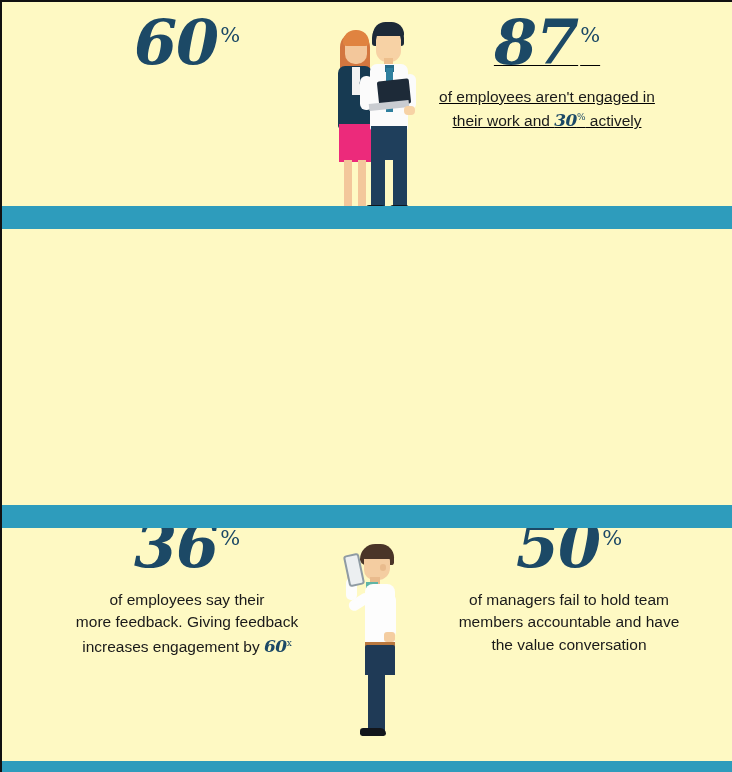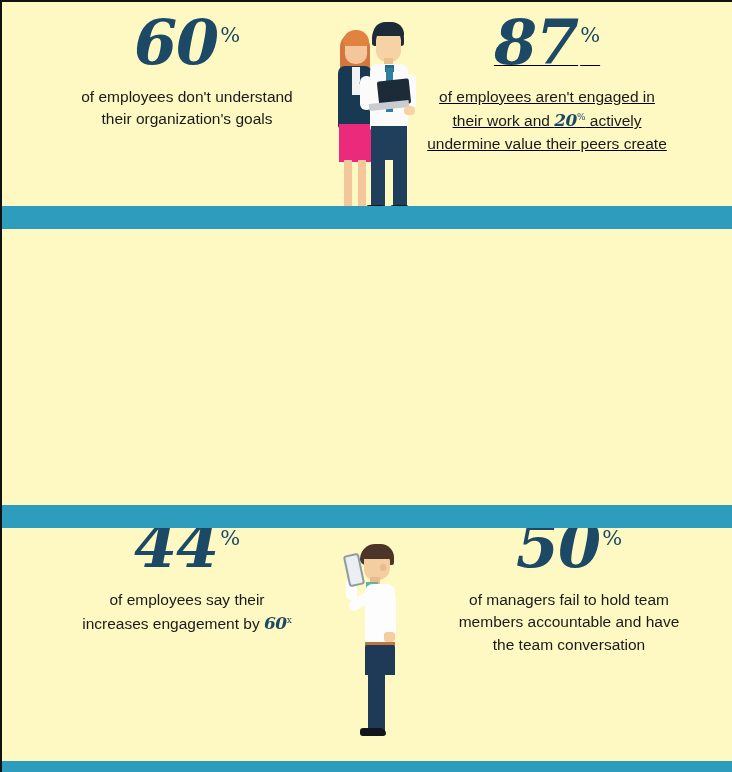--- a/index.html
+++ b/index.html
@@ -157,34 +157,29 @@
 <body>
 
 <div id="infographic">
 
   <div class="section" id="section-1">
 
     <div class="stat" id="stat-60">
       <div class="stat-number">
         <span class="big-num">60</span><span class="pct">%</span>
       </div>
-      <div class="stat-text">
-        <div>of employees don't understand</div>
-        <div>their organization's goals</div>
-      </div>
     </div>
 
     <div class="stat" id="stat-87">
       <div class="stat-number">
         <span class="big-num">87</span><span class="pct">%</span>
       </div>
       <div class="stat-text">
         <div>of employees aren't engaged in</div>
-        <div><span>their work and </span><span class="inline-num">20</span><span class="inline-sup">%</span><span> actively</span></div>
-        <div>undermine value their peers create</div>
+        <div><span>their work and </span><span class="inline-num">30</span><span class="inline-sup">%</span><span> actively</span></div>
       </div>
     </div>
 
     <div class="illus" id="illus-pair-laptop">
       <div class="pc" id="wA-hair-back"></div>
       <div class="pc" id="wA-face"></div>
       <div class="pc" id="wA-hair-front"></div>
       <div class="pc" id="wA-torso"></div>
       <div class="pc" id="wA-blouse"></div>
       <div class="pc" id="wA-arm"></div>
@@ -214,36 +209,37 @@
       <div class="pc" id="mA-shoe-r"></div>
     </div>
   </div>
 
   <div class="band" id="band-1"></div>
 
   <div class="section" id="section-2">
 
     <div class="stat" id="stat-77">
       <div class="stat-number">
-        <span class="big-num">44</span><span class="pct">%</span>
+        <span class="big-num">36</span><span class="pct">%</span>
       </div>
       <div class="stat-text">
         <div>of employees say their</div>
+        <div>more feedback. Giving feedback</div>
         <div><span>increases engagement by </span><span class="inline-num">60</span><span class="inline-sup">x</span></div>
       </div>
     </div>
 
     <div class="stat" id="stat-50">
       <div class="stat-number">
         <span class="big-num">50</span><span class="pct">%</span>
       </div>
       <div class="stat-text">
         <div>of managers fail to hold team</div>
         <div>members accountable and have</div>
-        <div>the team conversation</div>
+        <div>the value conversation</div>
       </div>
     </div>
 
     <div class="illus" id="illus-phone-man">
       <div class="pc" id="mB-hair"></div>
       <div class="pc" id="mB-face"></div>
       <div class="pc" id="mB-hair-f"></div>
       <div class="pc" id="mB-ear"></div>
       <div class="pc" id="mB-neck"></div>
       <div class="pc" id="mB-collar"></div>

